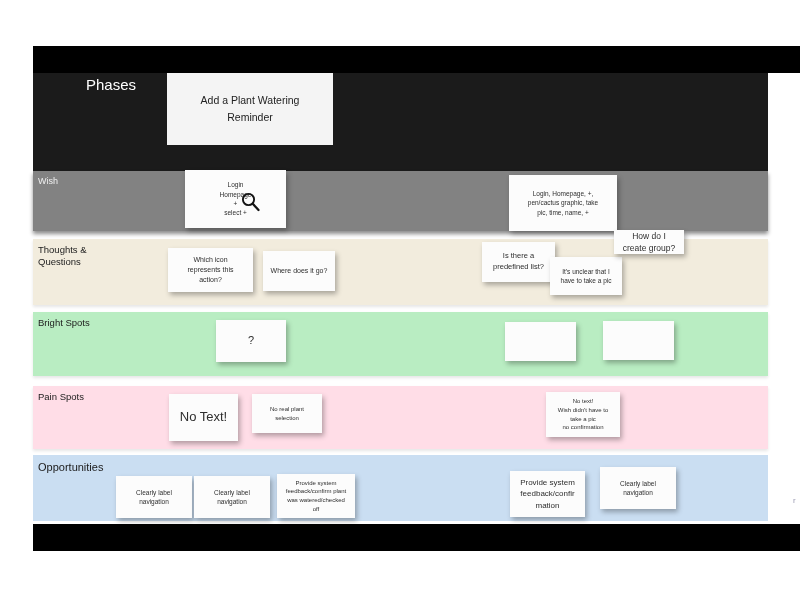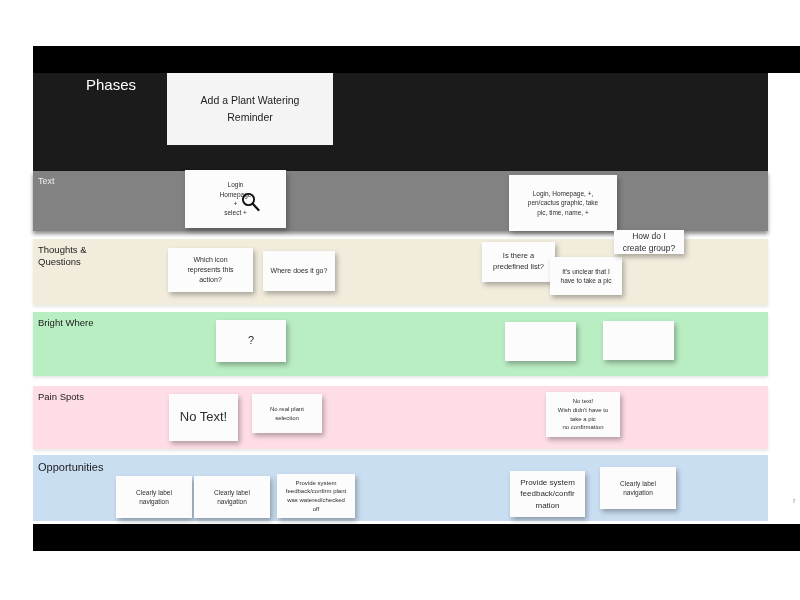--- a/index.html
+++ b/index.html
@@ -36,21 +36,21 @@
 
   <div class="band" id="row-phases" style="background: rgb(27, 27, 27);">
     <div class="row-label" id="phases-title">Phases</div>
   </div>
   <div class="card" style="left:167px;top:73px;width:166px;height:72px;">
     <span class="txt">Add a Plant Watering
 Reminder</span>
   </div>
 
   <div class="band" id="row-steps" style="background: rgb(130, 130, 130);">
-    <div class="row-label" id="steps-label">Text</div>
+    <div class="row-label" id="steps-label">Wish</div>
   </div>
   <div class="sticky" style="left:185px;top:170px;width:101px;height:58px;font-size:6.5px;">
     <span class="txt">Login
 Homepage
 +
 select +</span>
     <svg class="mag" width="21" height="22" viewBox="0 0 21 22">
       <circle cx="8.5" cy="8.5" r="5.6" fill="none" stroke="#141414" stroke-width="1.9"></circle>
       <line x1="13" y1="13" x2="18.5" y2="19" stroke="#141414" stroke-width="2.3" stroke-linecap="round"></line>
     </svg>
@@ -79,21 +79,21 @@
   <div class="sticky" style="left:550px;top:257px;width:72px;height:38px;font-size:6.5px;">
     <span class="txt">It's unclear that I
 have to take a pic</span>
   </div>
   <div class="sticky" style="left:614px;top:230px;width:70px;height:24px;font-size:8.5px;">
     <span class="txt">How do I
 create group?</span>
   </div>
 
   <div class="band" id="row-bright" style="background: rgb(185, 237, 194);">
-    <div class="row-label">Bright Where</div>
+    <div class="row-label">Bright Spots</div>
   </div>
   <div class="sticky" style="left:216px;top:320px;width:70px;height:42px;font-size:11px;">
     <span class="txt">?</span>
   </div>
   <div class="sticky" style="left:505px;top:322px;width:71px;height:39px;font-size:7px;">
     <span class="txt"></span>
   </div>
   <div class="sticky" style="left:603px;top:321px;width:71px;height:39px;font-size:7px;">
     <span class="txt"></span>
   </div>

